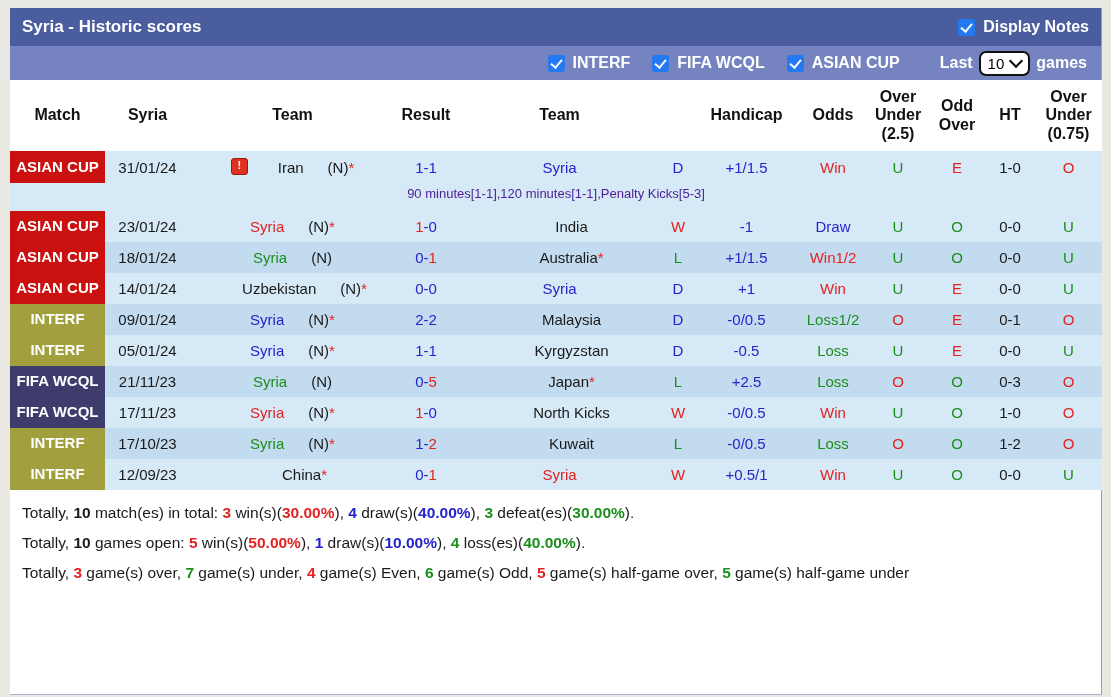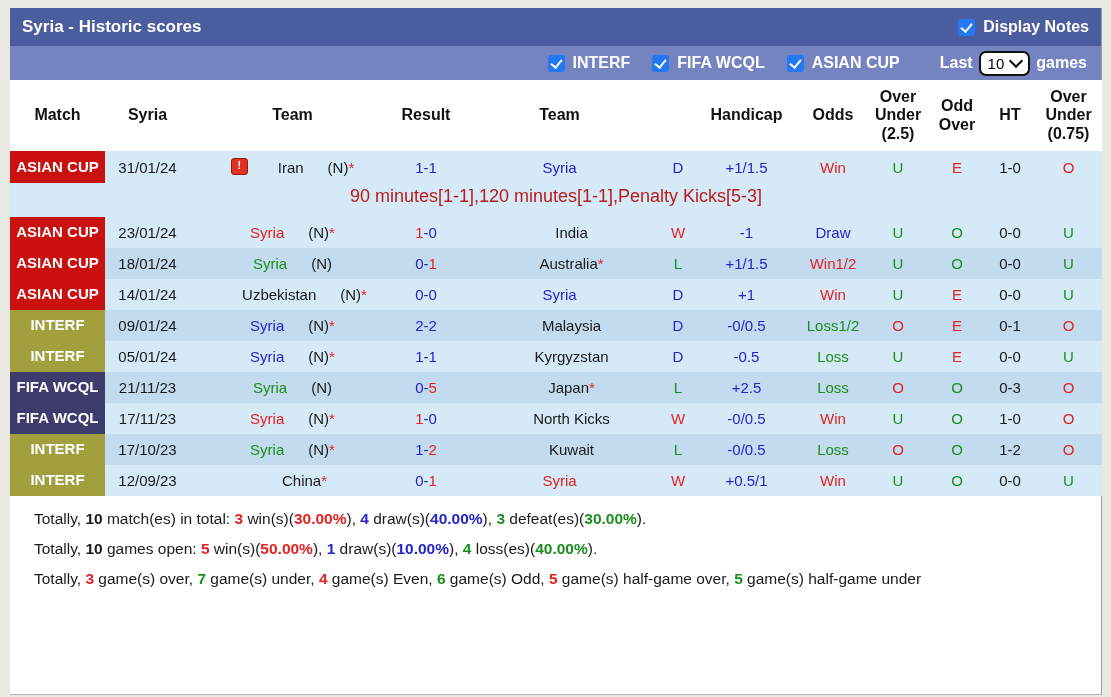--- a/index.html
+++ b/index.html
@@ -55,37 +55,37 @@
   }
   td{font-size:15px;text-align:center;padding:7px 2px;vertical-align:middle;}
   tr.light{background:#d5e9f6;}
   tr.dark{background:#c3dbee;}
   td.comp{
     color:#fff;font-weight:bold;font-size:15px;line-height:1.25;padding:3px 2px;
   }
   .asian{background:#cb1010;}
   .interf{background:#a19f3e;}
   .fifa{background:#3d3c6d;}
-  tr.note-row td{padding:3px 2px 10px;font-size:18px;color:#b91c1c;}
+  tr.note-row td{padding:3px 2px 10px;font-size:13px;color:#4c1d95;}
   .red{color:#e32222;}
   .blue{color:#2424cc;}
   .green{color:#1b8f1b;}
   .blk{color:#1a1a1a;margin-left:24px;}
   
   .ticon{
     display:inline-block;width:15px;height:15px;background:#e03020;
     border:1px solid #991a0a;border-radius:3px;position:relative;
     vertical-align:-2px;margin-right:6px;
   }
   .ticon::after{
     content:"!";position:absolute;left:0;right:0;top:-1px;text-align:center;
     color:#fff;font-weight:bold;font-size:11px;line-height:15px;
   }
   
-  .summary{background:#fff;padding:8px 24px 12px;color:#1a1a1a;}
+  .summary{background:#fff;padding:8px 12px 12px;color:#1a1a1a;}
   .summary p{margin:0;font-size:15.5px;line-height:30px;}
 </style>
 </head>
 <body>
 
 <div class="container">
 
   <div class="titlebar">
     <span>Syria - Historic scores</span>
     <span class="notes-toggle">

